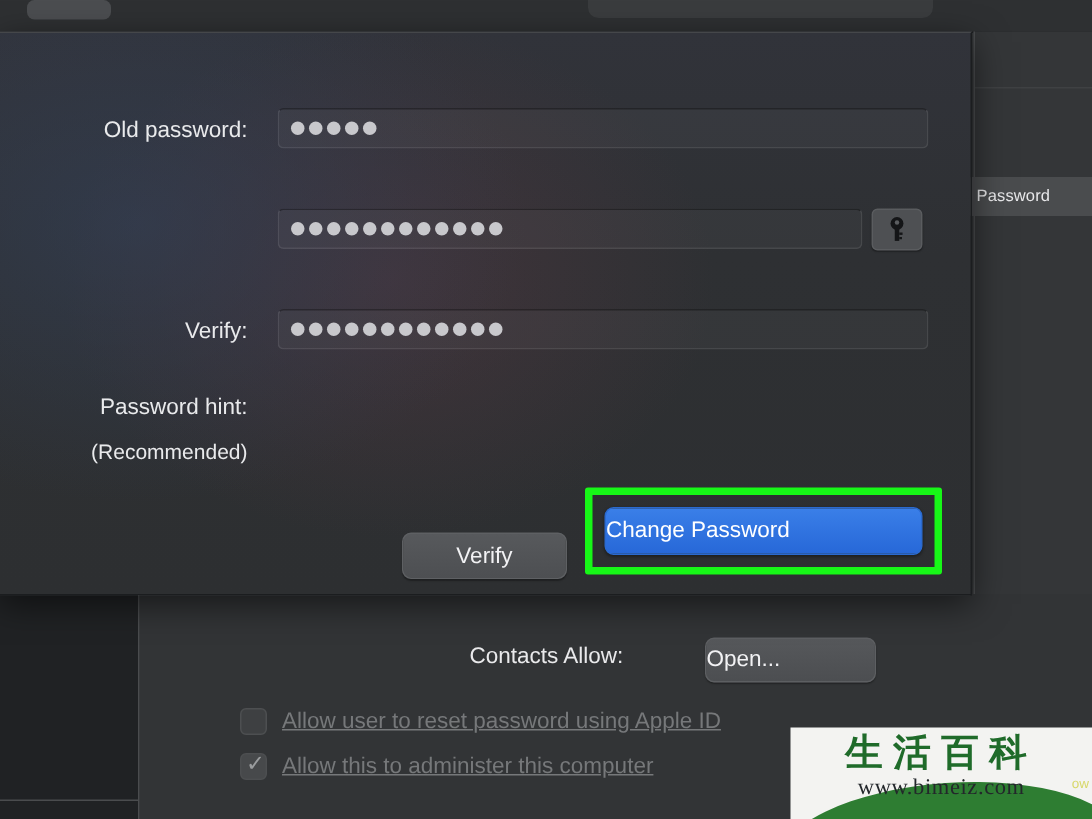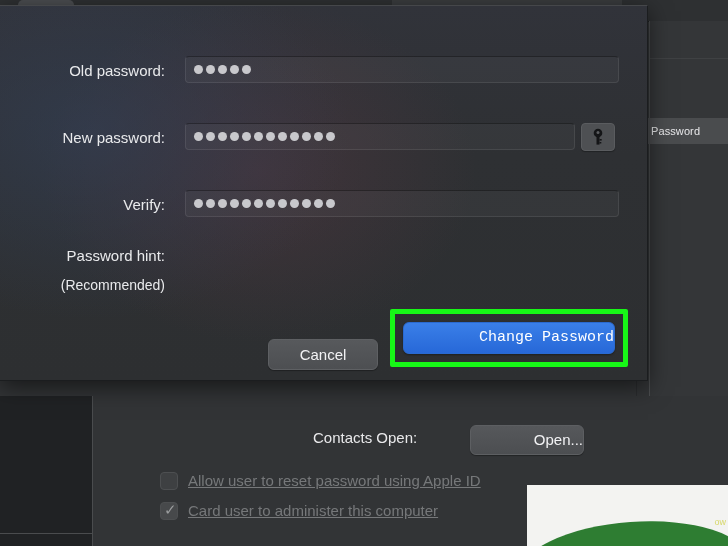--- a/index.html
+++ b/index.html
@@ -125,21 +125,21 @@
     position: absolute;
     left: 470px; top: 425px;
     width: 114px; height: 30px;
     background: linear-gradient(to bottom, #56585b, #4c4e51);
     border: 1px solid #5d5f62;
     border-radius: 6px;
     box-shadow: 0 1px 1px rgba(0,0,0,0.32);
     color: #f2f2f4;
     font-size: 15px;
     font-family: "Liberation Sans", sans-serif;
-    text-align: right;
+    text-align: left;
     line-height: 28px;
     padding: 0;
     cursor: default;
   }
 
   
   .cb-row {
     position: absolute;
     height: 24px;
     left: 160px;
@@ -173,21 +173,21 @@
     font-size: 15px;
     color: #76787a;
     white-space: nowrap;
     line-height: 22px;
     text-decoration: underline;
   }
 
   
   .sheet {
     position: absolute;
-    left: 0; top: 5px;
+    left: 0; top: 21px;
     width: 648px; height: 376px;
     background:
       radial-gradient(ellipse 420px 300px at 14% 34%, rgba(52,66,92,0.55) 0%, rgba(40,44,56,0.0) 62%),
       radial-gradient(ellipse 330px 260px at 40% 44%, rgba(92,58,70,0.42) 0%, rgba(45,40,45,0.0) 66%),
       linear-gradient(to bottom, #31333a 0%, #2e3033 40%, #2d2f31 100%);
     border-top: 1px solid #45474a;
     border-right: 1px solid #1b1d1f;
     border-bottom: 1px solid #1b1d1f;
     box-shadow: 0 6px 22px rgba(0,0,0,0.55);
     box-sizing: border-box;
@@ -311,23 +311,23 @@
   .change-button {
     position: absolute;
     left: 13px; top: 13px;
     width: 212px; height: 32px;
     background: linear-gradient(to bottom, #3a7fe8, #2768d8);
     border: 1px solid #2a6ad0;
     border-radius: 6px;
     box-shadow: 0 1px 2px rgba(0,0,0,0.35);
     color: #ffffff;
     font-size: 15px;
-    font-family: Liberation Mono, monospace;
+    font-family: Liberation Sans, sans-serif;
     line-height: 30px;
-    text-align: right;
+    text-align: left;
     padding: 0;
     cursor: default;
   }
 
   
   .watermark {
     position: absolute;
     left: 527px; top: 485px;
     width: 201px; height: 61px;
     background: #f3f3f1;
@@ -396,50 +396,49 @@
     <div class="prefs-right-panel"></div>
     <div class="prefs-right-line1"></div>
     <div class="prefs-right-field"></div>
     <div class="prefs-right-field-label">Password</div>
 
     <div class="prefs-sidebar"></div>
     <div class="prefs-sidebar-row"></div>
     <div class="prefs-sidebar-divider2"></div>
     <div class="prefs-content-inner"></div>
 
-    <div class="contacts-label">Contacts Open:</div>
+    <div class="contacts-label">Contacts Allow:</div>
     <button class="open-button">Open...</button>
 
     <div class="cb-row row1">
       <span class="cb-box"></span>
       <span class="cb-label">Allow user to reset password using Apple ID</span>
     </div>
 
     <div class="cb-row row2">
       <span class="cb-box checked">
         <span class="cb-check">✓</span>
       </span>
-      <span class="cb-label">Card user to administer this computer</span>
+      <span class="cb-label">Allow this to administer this computer</span>
     </div>
   </div>
 
   <div class="sheet">
 
     <div class="sheet-row-label label-old">Old password:</div>
     <div class="pw-field field-old">
       <div class="dots">
           <span class="dot"></span>
           <span class="dot"></span>
           <span class="dot"></span>
           <span class="dot"></span>
           <span class="dot"></span>
         </div>
     </div>
 
-    <div class="sheet-row-label label-new">New password:</div>
     <div class="pw-field field-new">
       <div class="dots">
           <span class="dot"></span>
           <span class="dot"></span>
           <span class="dot"></span>
           <span class="dot"></span>
           <span class="dot"></span>
           <span class="dot"></span>
           <span class="dot"></span>
           <span class="dot"></span>
@@ -474,27 +473,29 @@
           <span class="dot"></span>
           <span class="dot"></span>
           <span class="dot"></span>
           <span class="dot"></span>
         </div>
     </div>
 
     <div class="sheet-row-label label-hint1">Password hint:</div>
     <div class="sheet-row-label label-hint2">(Recommended)</div>
 
-    <button class="cancel-button">Cancel</button>
+    <button class="cancel-button">Verify</button>
 
     <div class="change-wrap">
       <div class="change-highlight"></div>
       <button class="change-button">Change Password</button>
     </div>
   </div>
 
   <div class="watermark">
     <div class="wm-swoosh-yellow"></div>
     <div class="wm-swoosh-green"></div>
+    <div class="wm-cjk">生活百科</div>
+    <div class="wm-url">www.bimeiz.com</div>
     <div class="wm-tail">ow</div>
   </div>
 
 </div>
 
 </body></html>

